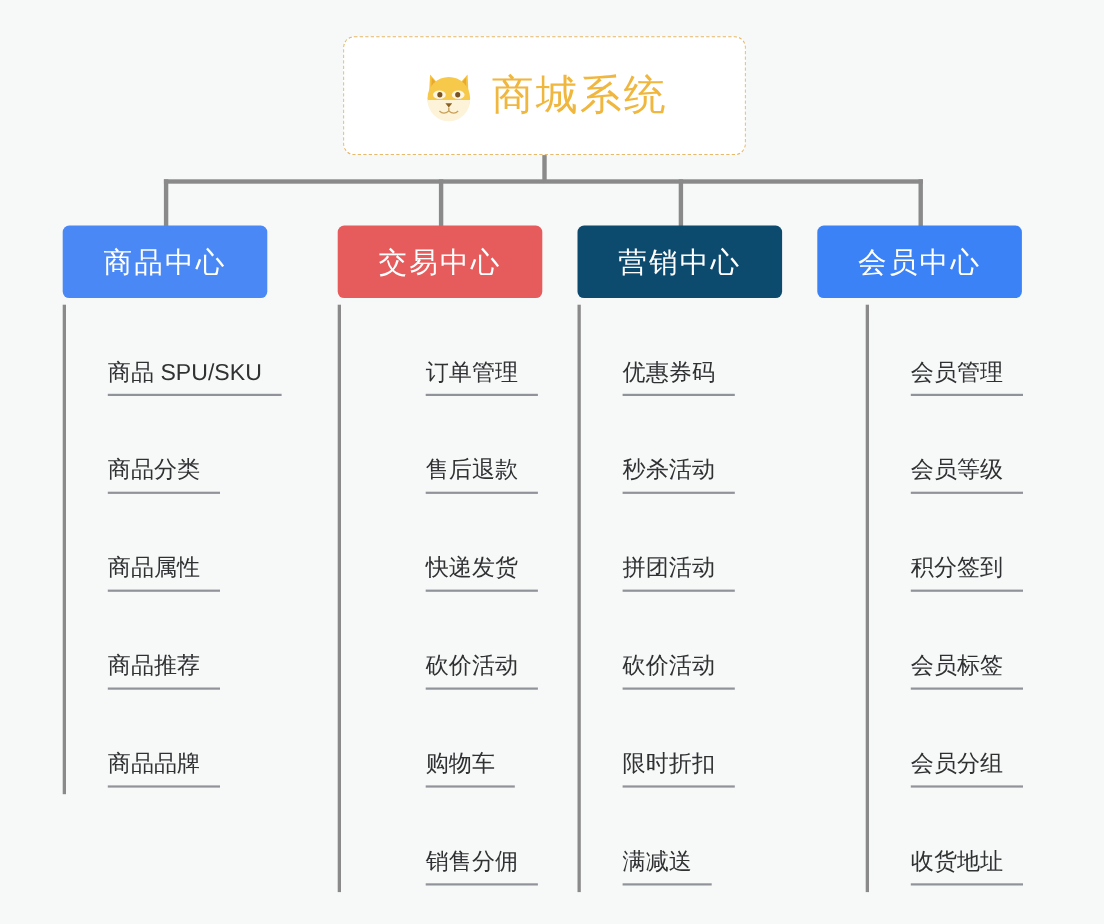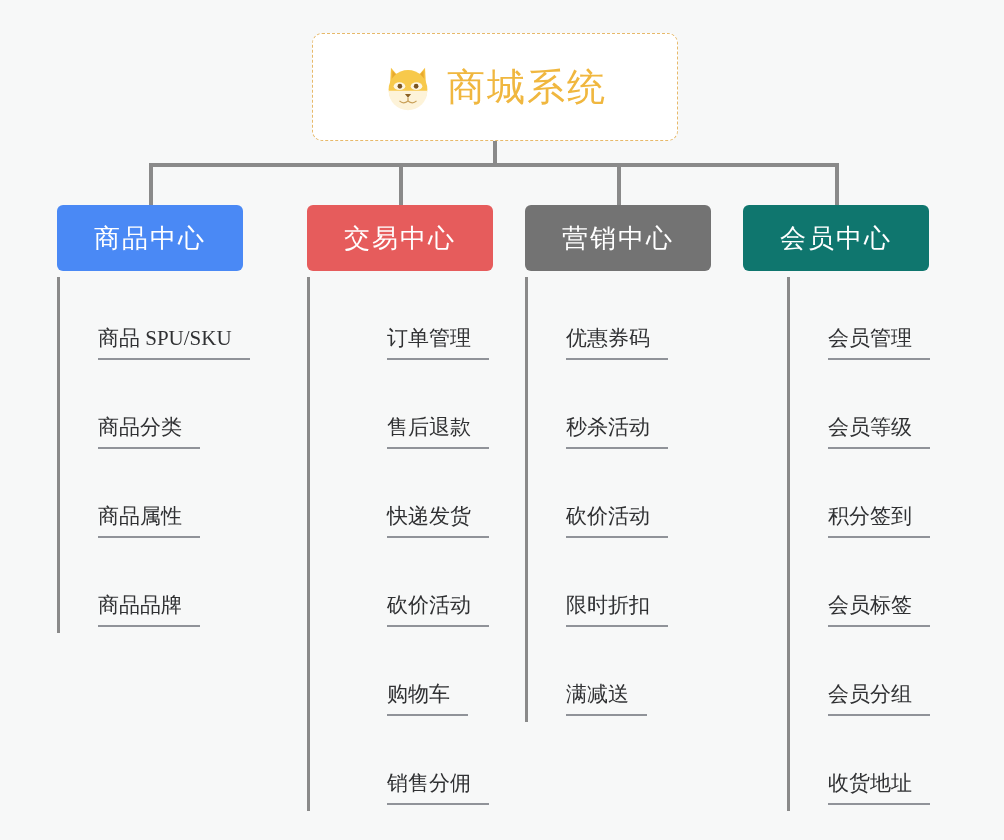--- a/index.html
+++ b/index.html
@@ -110,21 +110,20 @@
     padding-bottom: 6px;
   }
   .leaf-label {
     font-size: 21px;
     color: #303133;
     line-height: 1.1;
     white-space: nowrap;
     border-bottom: 2px solid #909399;
     padding: 0 18px 8px 0;
     display: inline-block;
-    font-family: Liberation Serif, serif;
   }
 </style>
 </head>
 <body style="background: rgb(247, 248, 248);">
 
 <div id="chart">
 
   <div class="root-node" style="border-color: rgb(231, 185, 106); font-family: Liberation Serif, serif;">
     <svg class="dog-icon" viewBox="0 0 64 62">
       <path d="M10 6 L9 26 L22 20 Z" fill="#f5c242"></path>
@@ -160,20 +159,23 @@
         <div class="leaf">
           <span class="leaf-label">商品 SPU/SKU</span>
         </div>
         <div class="leaf">
           <span class="leaf-label">商品分类</span>
         </div>
         <div class="leaf">
           <span class="leaf-label">商品属性</span>
         </div>
         <div class="leaf">
+          <span class="leaf-label">商品推荐</span>
+        </div>
+        <div class="leaf">
           <span class="leaf-label">商品品牌</span>
         </div>
       </div>
   </div>
 
   <div class="col" id="col-1" style="left:307px">
     <div class="col-header" style="background: rgb(230, 92, 92);">
       <span>交易中心</span>
     </div>
     <div class="col-body" style="border-left-color: rgb(138, 138, 138); padding-left: 41px;">
@@ -192,44 +194,47 @@
         <div class="leaf">
           <span class="leaf-label">购物车</span>
         </div>
         <div class="leaf">
           <span class="leaf-label">销售分佣</span>
         </div>
       </div>
   </div>
 
   <div class="col" id="col-2" style="left:525px">
-    <div class="col-header" style="background: #737373; text-align: center;">
+    <div class="col-header" style="background: #0c4a6e; text-align: center;">
       <span>营销中心</span>
     </div>
     <div class="col-body" style="border-left-color: rgb(138, 138, 138);">
         <div class="leaf">
           <span class="leaf-label">优惠券码</span>
         </div>
         <div class="leaf">
           <span class="leaf-label">秒杀活动</span>
         </div>
         <div class="leaf">
+          <span class="leaf-label">拼团活动</span>
+        </div>
+        <div class="leaf">
           <span class="leaf-label">砍价活动</span>
         </div>
         <div class="leaf">
           <span class="leaf-label">限时折扣</span>
         </div>
         <div class="leaf">
           <span class="leaf-label">满减送</span>
         </div>
       </div>
   </div>
 
   <div class="col" id="col-3" style="left:743px">
-    <div class="col-header" style="background: #0f766e;">
+    <div class="col-header" style="background: #3b82f6;">
       <span>会员中心</span>
     </div>
     <div class="col-body" style="border-left-color: rgb(138, 138, 138); margin-left: 44px;">
         <div class="leaf">
           <span class="leaf-label">会员管理</span>
         </div>
         <div class="leaf">
           <span class="leaf-label">会员等级</span>
         </div>
         <div class="leaf">

